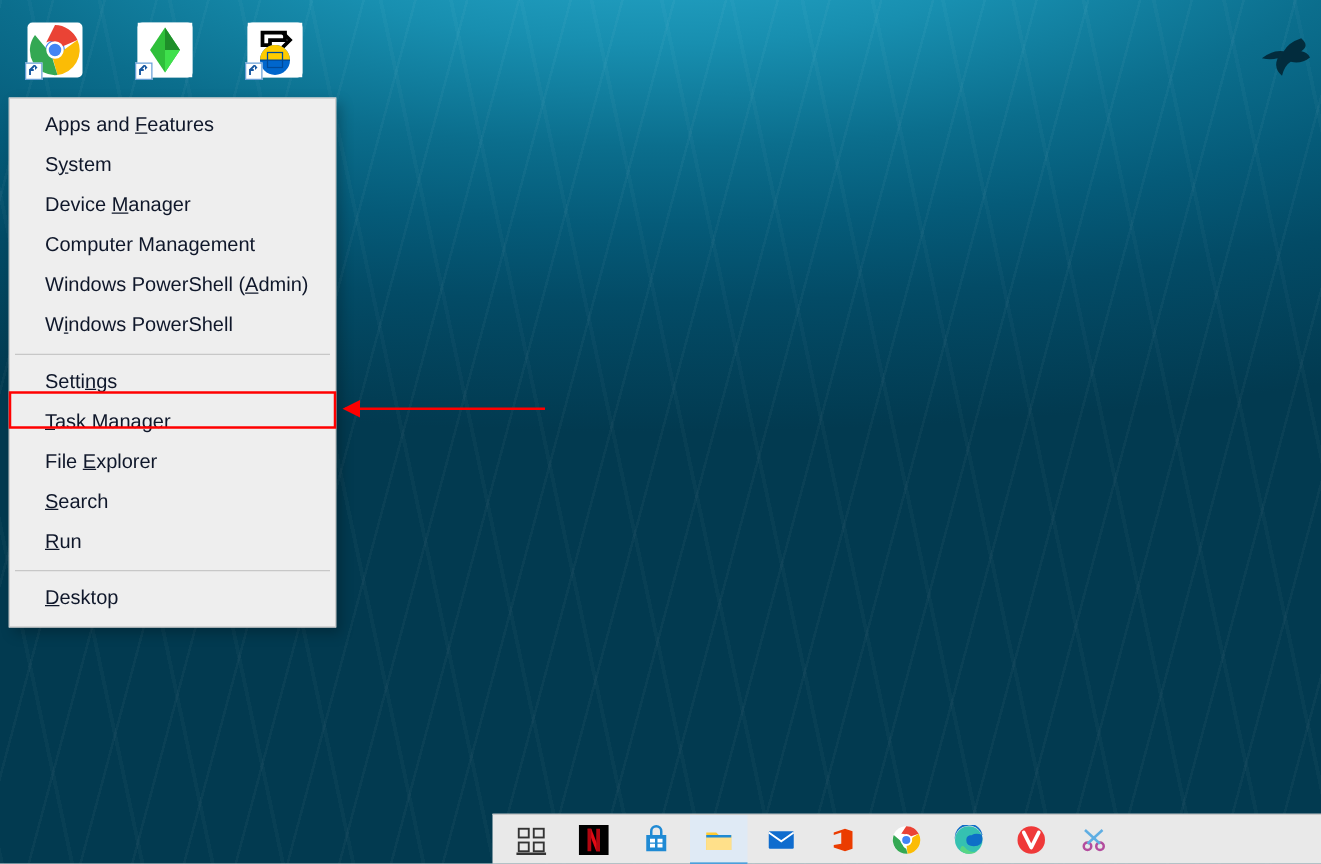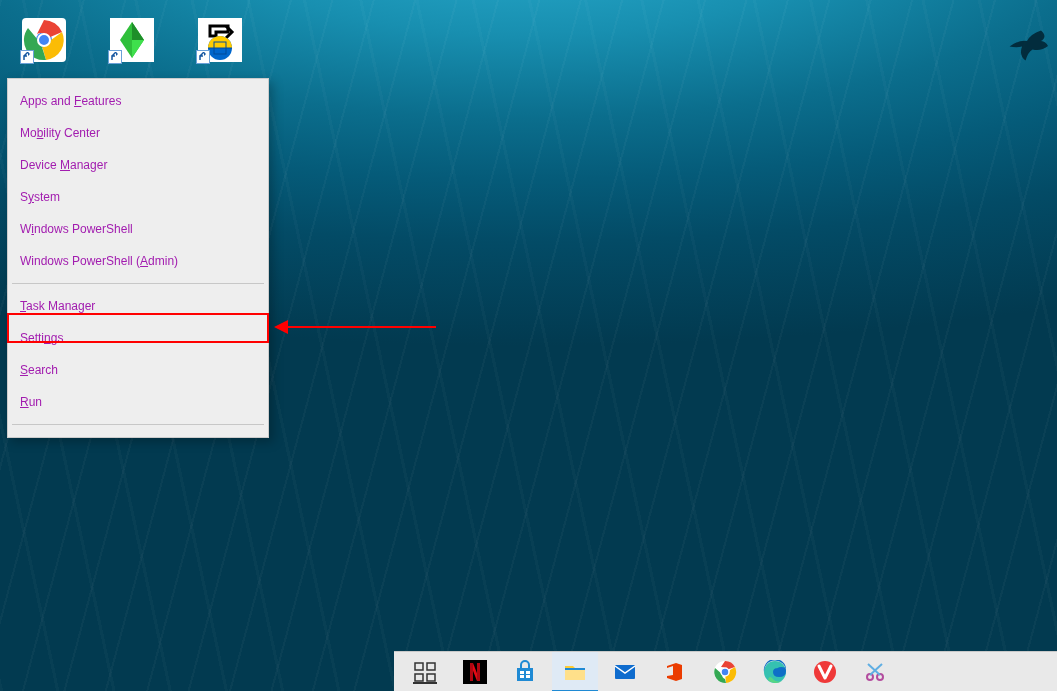--- a/index.html
+++ b/index.html
@@ -36,25 +36,25 @@
   .ctxmenu {
     position:absolute; top:78px; left:7px;
     width:262px;
     background:#eeeeee;
     border:1px solid #cccccc;
     box-shadow: 4px 4px 10px rgba(0,0,0,0.25);
     padding-top:6px; padding-bottom:6px;
   }
   .ctxmenu .item {
     height:32px; line-height:32px;
-    padding: 0 14px 0 12px;
-    color:#a21caf;
+    padding: 0 14px 0 28px;
+    color:#0f172a;
     position:relative;
     white-space:nowrap;
-    font-size:12px;
+    font-size:16px;
   }
   .ctxmenu .sep { height:1px; background:#c7c7c7; margin:6px 4px; }
   .ctxmenu .item .chev { position:absolute; right:12px; top:50%; transform:translateY(-50%); }
   .ctxmenu u { text-decoration: underline; }
   .highlight-box {
     position:absolute; top:313px; left:7px; width:262px; height:30px;
     border:2px solid #ff0000; pointer-events:none;
   }
   .arrow {
     position:absolute; top:326px; left:276px; width:160px; height:2px;
@@ -138,31 +138,33 @@
             <path d="M2 8 L2 4 L5 4 M2 4 L6 0" fill="none" stroke="#1657a0" stroke-width="1.5"></path>
             <path d="M6 0 l2 2 -2 2 z" fill="#1657a0"></path>
           </svg>
         </div>
       </div>
     </div>
   </div>
 
 <div class="ctxmenu" id="ctx">
     <div class="item"><span>Apps and <u>F</u>eatures</span></div>
-    <div class="item"><span>Mo<u>b</u>ility Center</span></div>
+    <div class="item"><span>S<u>y</u>stem</span></div>
     <div class="item"><span>Device <u>M</u>anager</span></div>
-    <div class="item"><span>S<u>y</u>stem</span></div>
+    <div class="item"><span>Computer Mana<u>g</u>ement</span></div>
+    <div class="item"><span>Windows PowerShell (<u>A</u>dmin)</span></div>
     <div class="item"><span>W<u>i</u>ndows PowerShell</span></div>
-    <div class="item"><span>Windows PowerShell (<u>A</u>dmin)</span></div>
     <div class="sep"></div>
+    <div class="item"><span>Setti<u>n</u>gs</span></div>
     <div class="item"><span><u>T</u>ask Manager</span></div>
-    <div class="item"><span>Setti<u>n</u>gs</span></div>
+    <div class="item"><span>File <u>E</u>xplorer</span></div>
     <div class="item"><span><u>S</u>earch</span></div>
     <div class="item"><span><u>R</u>un</span></div>
     <div class="sep"></div>
+    <div class="item"><span><u>D</u>esktop</span></div>
   </div>
 <div class="highlight-box"></div>
 <div class="arrow"></div>
 
 <div class="taskbar" id="taskbar">
     <div class="tbtn">
       <svg viewBox="0 0 24 24" width="24" height="24">
         <rect x="2" y="3" width="8" height="7" fill="none" stroke="#333" stroke-width="1.5"></rect>
         <rect x="14" y="3" width="8" height="7" fill="none" stroke="#333" stroke-width="1.5"></rect>
         <rect x="2" y="14" width="8" height="7" fill="none" stroke="#333" stroke-width="1.5"></rect>

